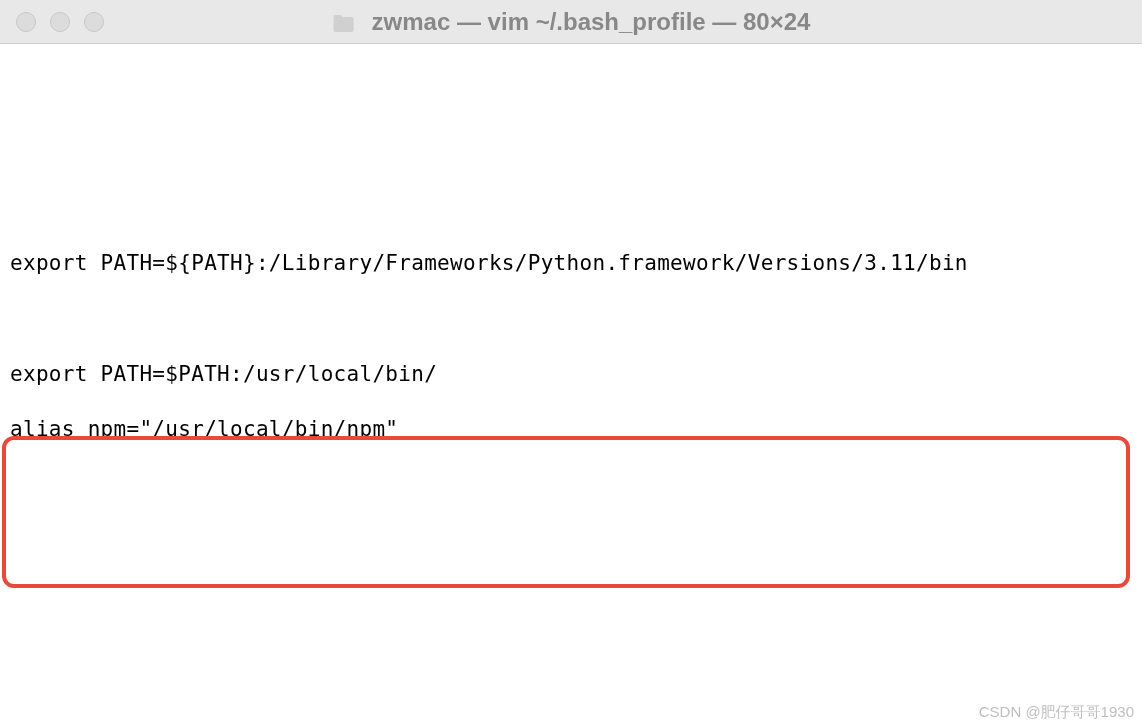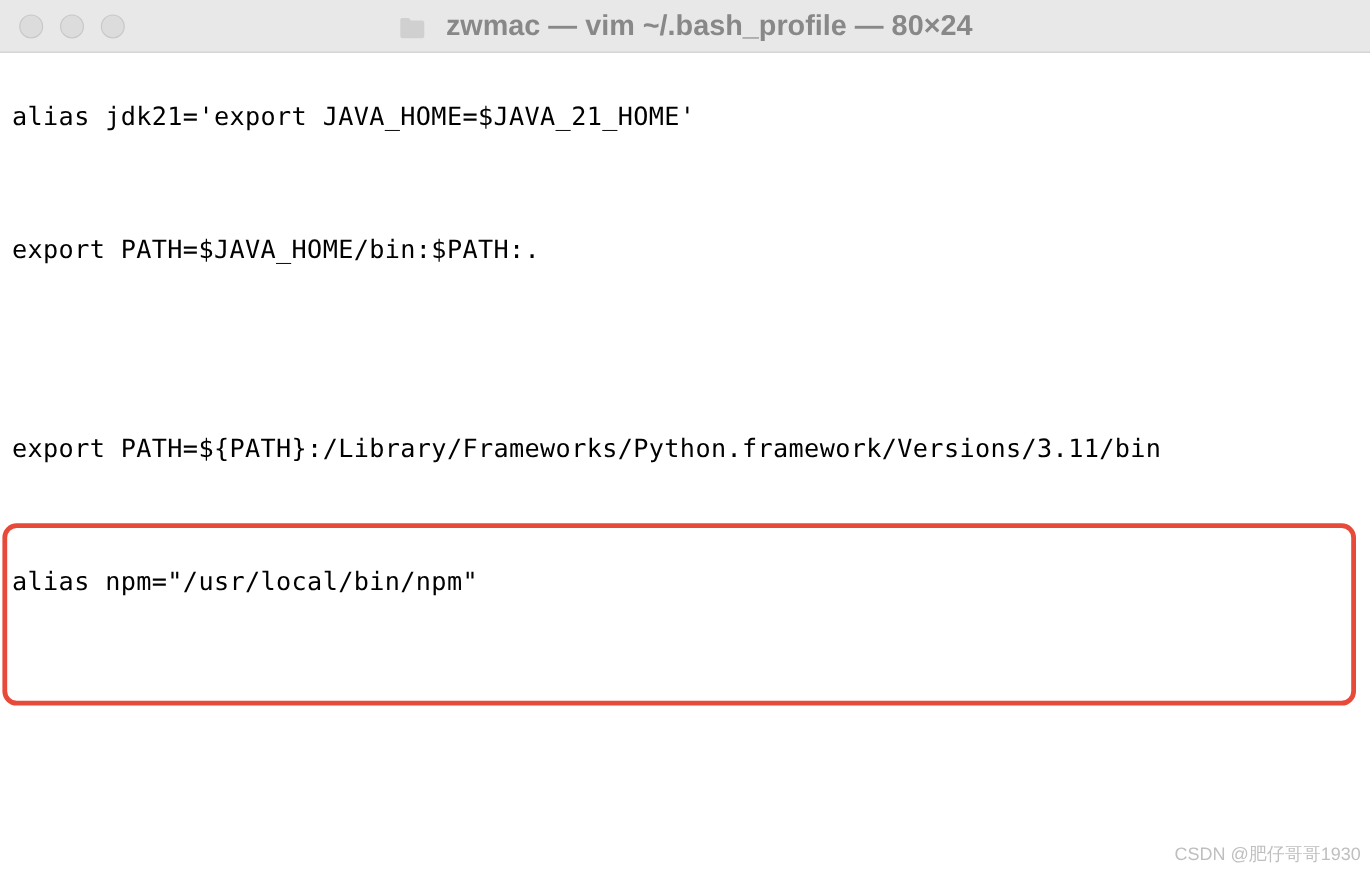--- a/index.html
+++ b/index.html
@@ -98,27 +98,26 @@
     <span class="folder-icon">
       <svg width="24" height="20" viewBox="0 0 24 20">
         <path d="M2 4 L2 18 Q2 20 4 20 L20 20 Q22 20 22 18 L22 7 Q22 5 20 5 L11 5 L9 3 L4 3 Q2 3 2 4 Z" fill="#d0d0d0"></path>
       </svg>
     </span>
     <span>zwmac — vim ~/.bash_profile — 80×24</span>
   </div>
 </div>
 
 <div class="terminal-content">
-<div class="line">alias jdk21='export JAVA_HOME=$JAVA_21_HOME'</div>
 <div class="line"></div>
-<div class="line">export PATH=$JAVA_HOME/bin:$PATH:.</div>
 <div class="line"></div>
 <div class="line"></div>
 <div class="line">export PATH=${PATH}:/Library/Frameworks/Python.framework/Versions/3.11/bin</div>
 <div class="line"></div>
+<div class="line">export PATH=$PATH:/usr/local/bin/</div>
 <div class="line">alias npm="/usr/local/bin/npm"</div>
 
 
 
 
 
 
 
 
 

